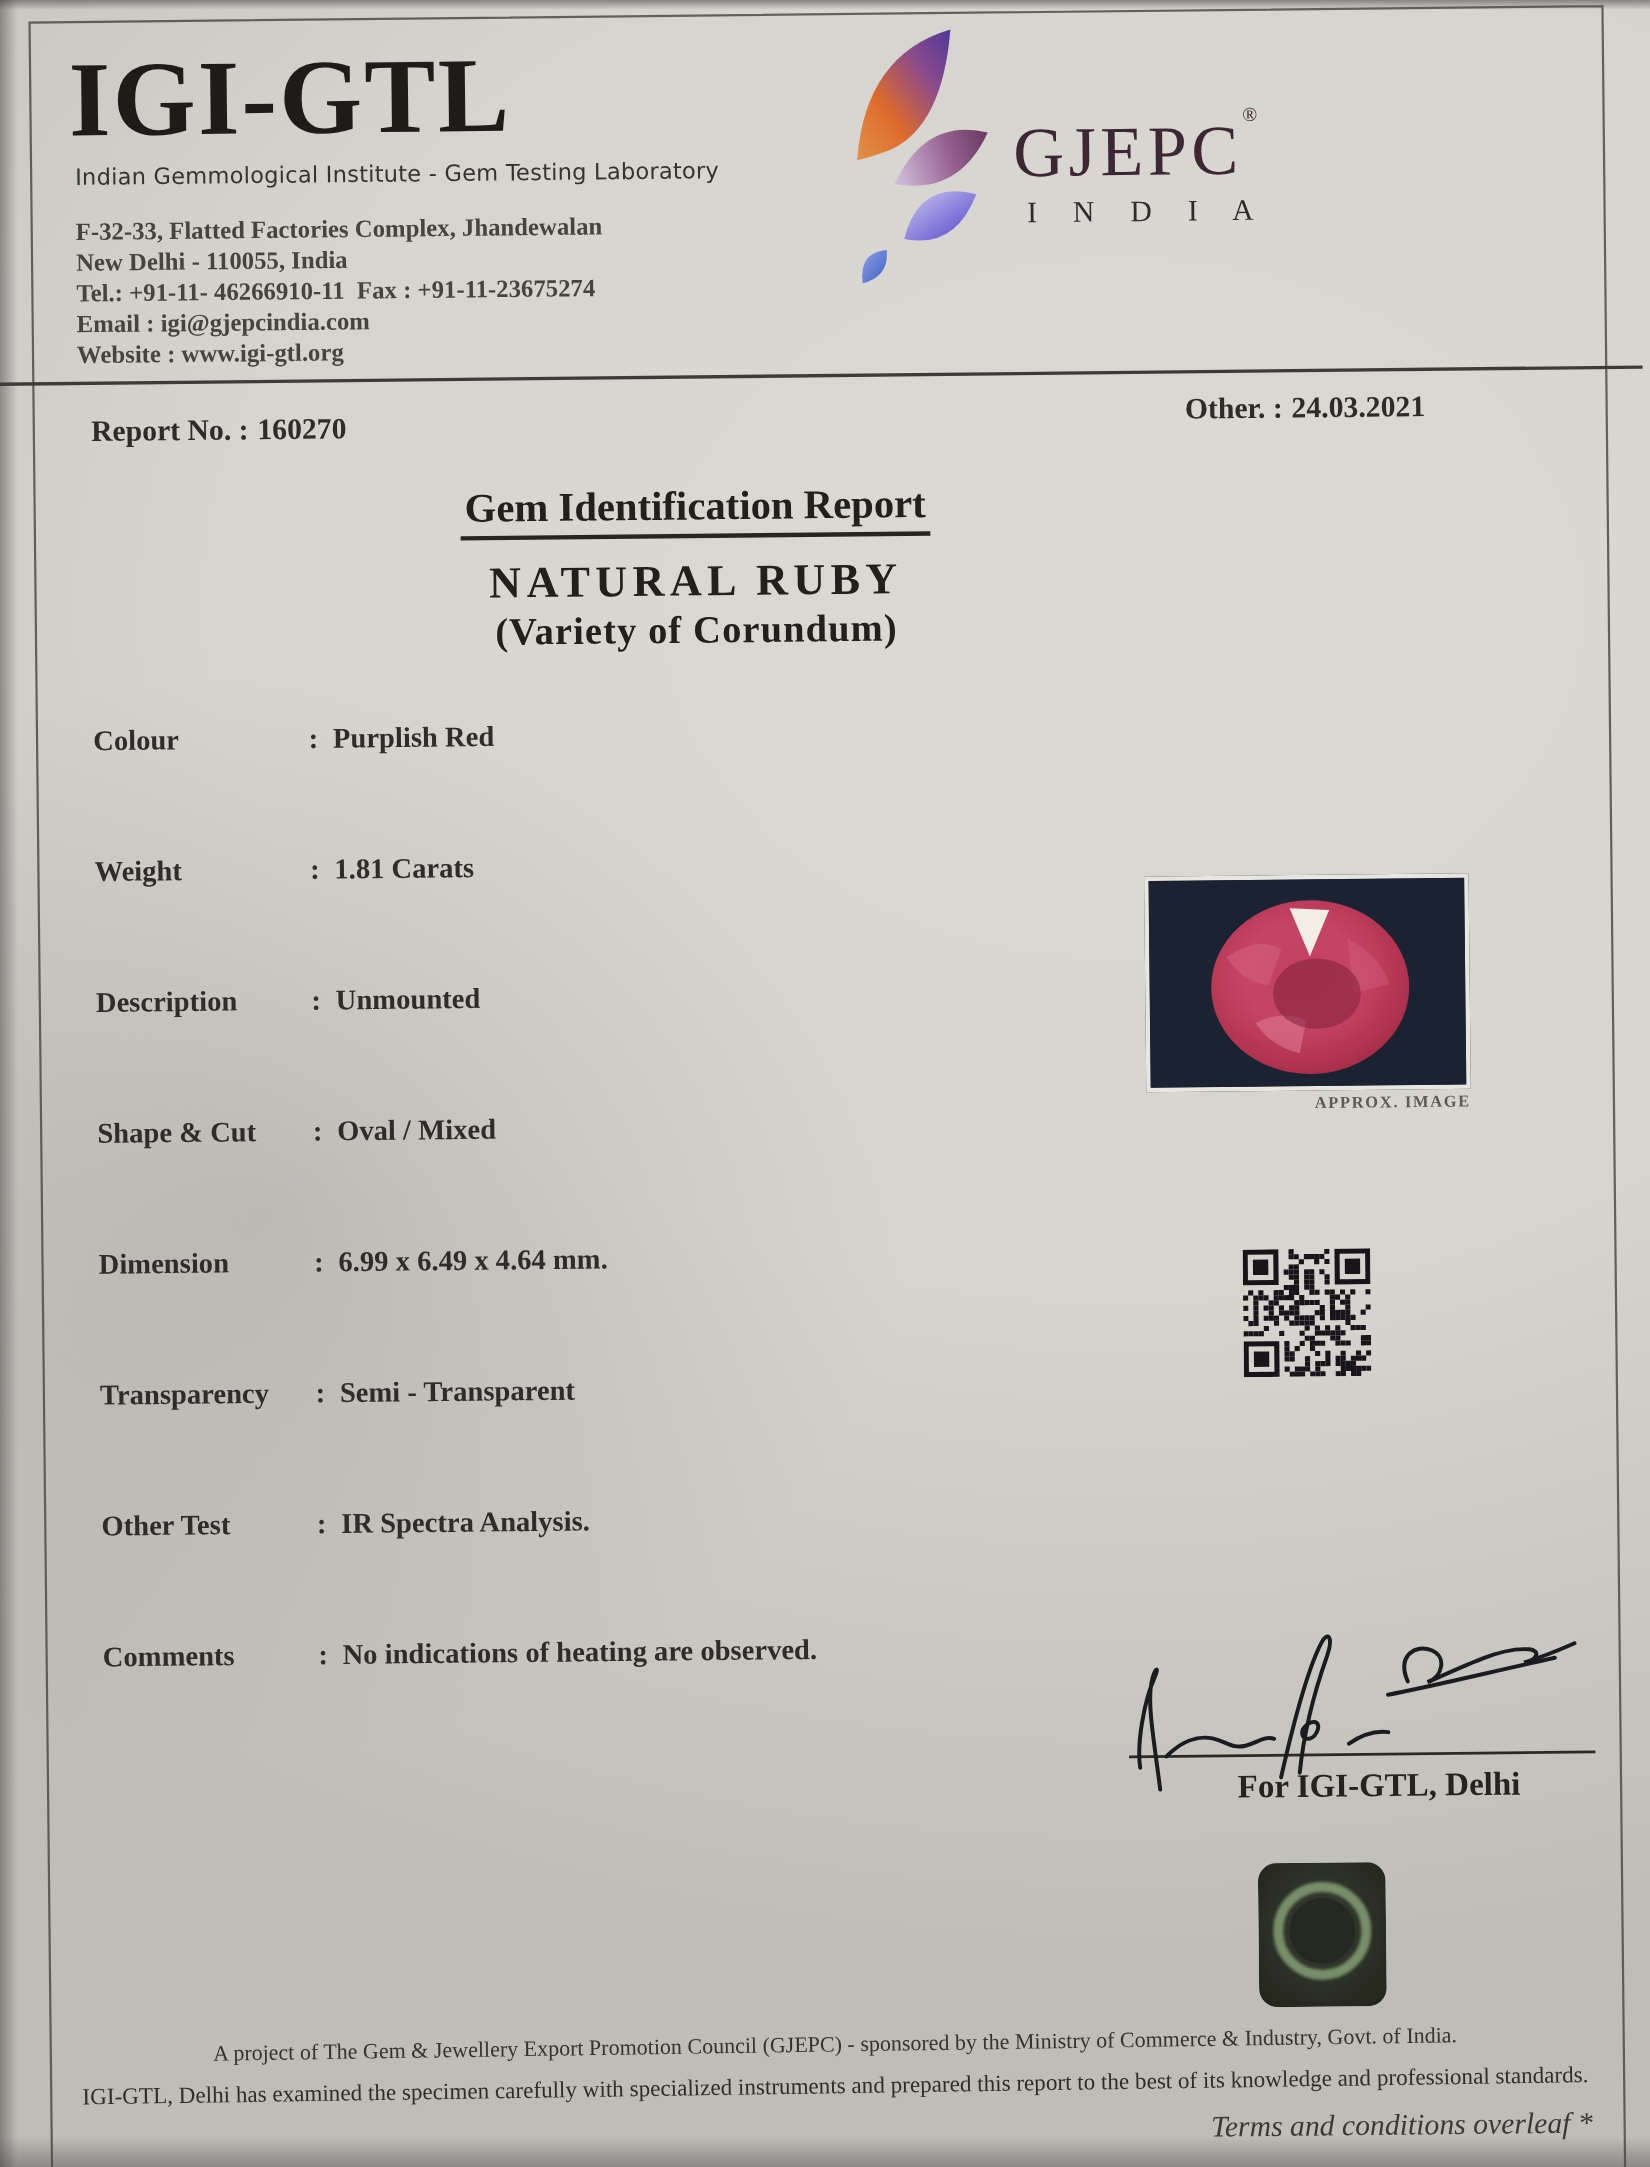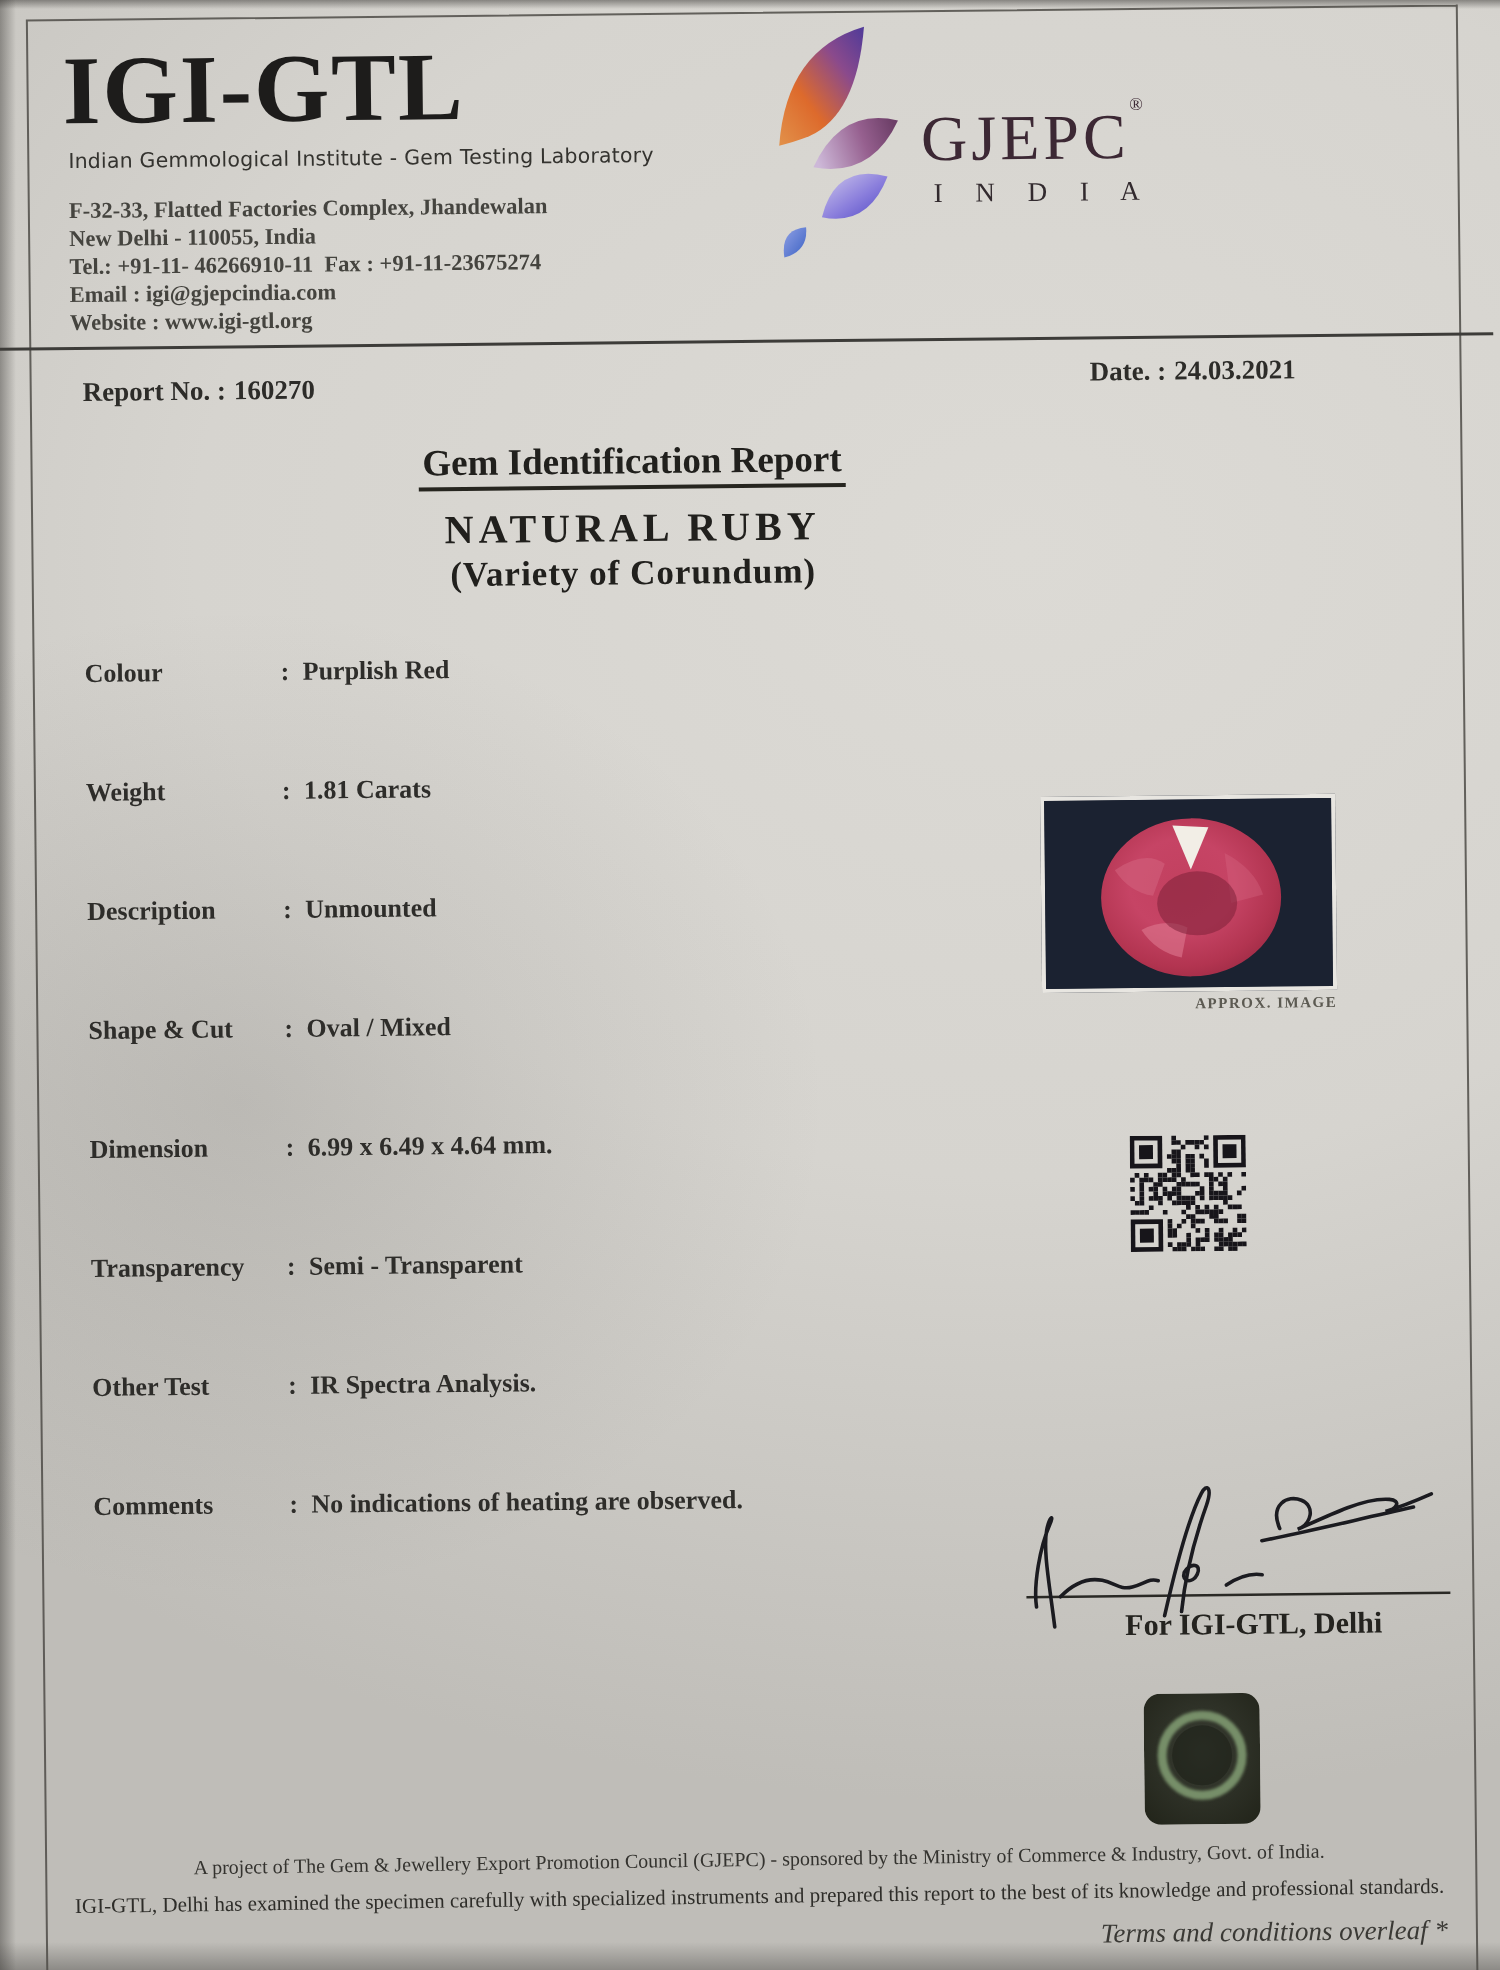--- a/index.html
+++ b/index.html
@@ -121,21 +121,21 @@
       </div>
     </div>
 
     <div class="rule"></div>
 
     <div class="meta-row">
       <div class="report-no">
         <span>Report No. :</span><span class="v">160270</span>
       </div>
       <div class="report-date">
-        <span>Date. :</span><span class="v">24.03.2021</span>
+        <span>Other. :</span><span class="v">24.03.2021</span>
       </div>
     </div>
 
     <div class="title-block">
       <div><span class="doc-title">Gem Identification Report</span></div>
       <div class="gem-name">NATURAL RUBY</div>
       <div class="variety">(Variety of Corundum)</div>
     </div>
 
     <div class="fields">

